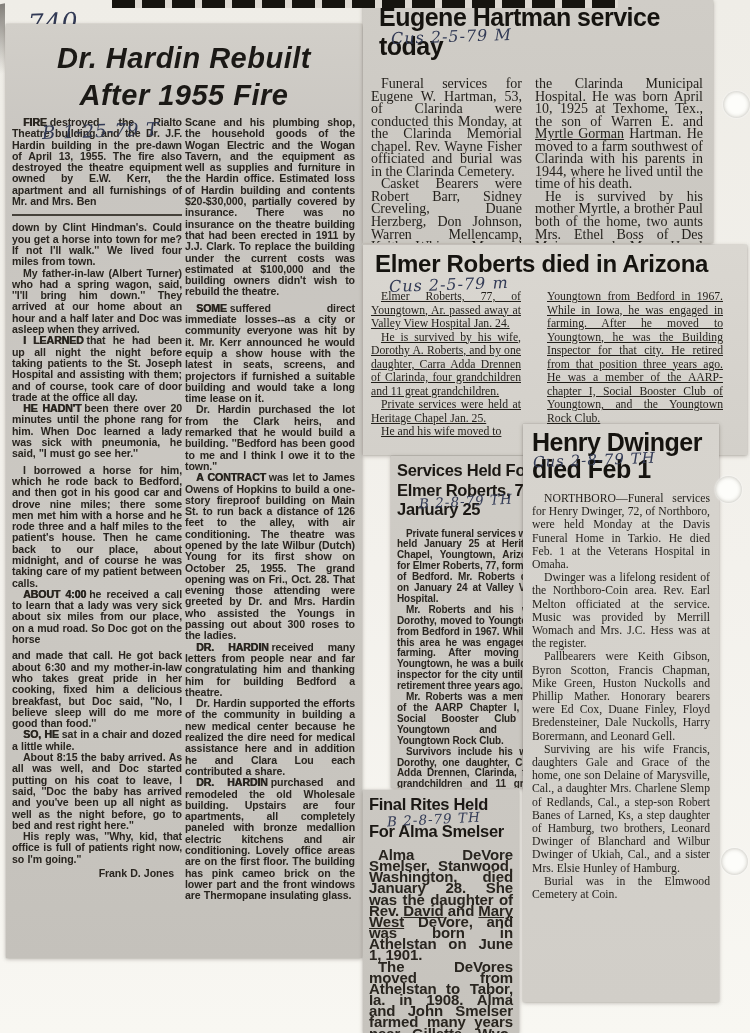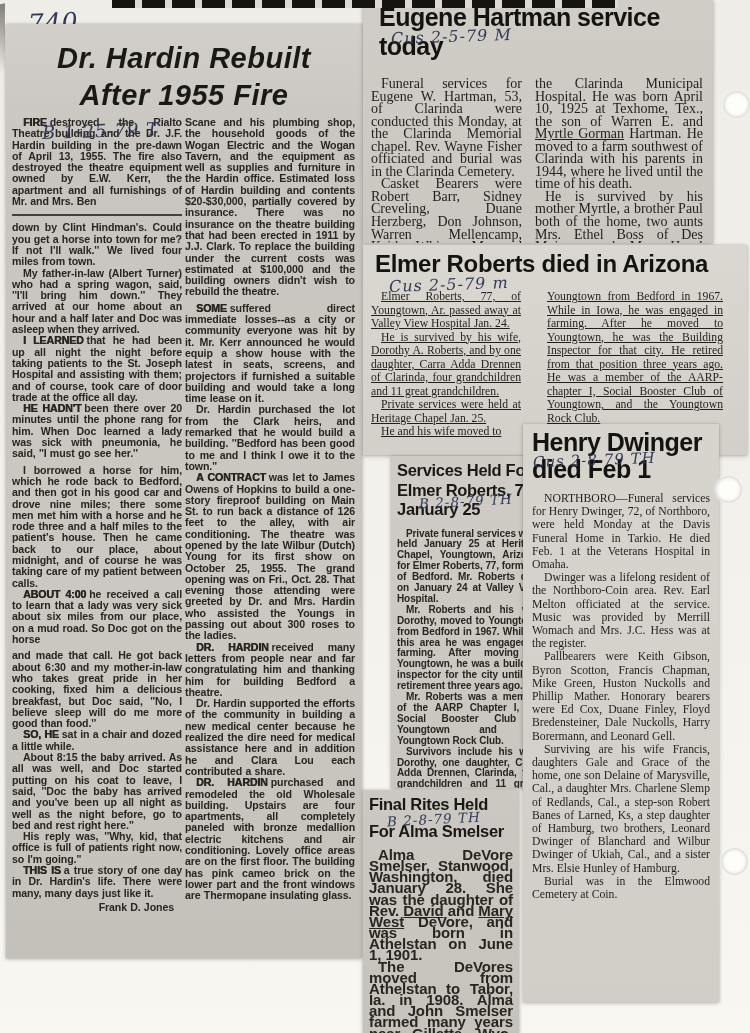--- a/index.html
+++ b/index.html
@@ -119,21 +119,20 @@
         <p>down by Clint Hindman's. Could you get a horse into town for me? If not I'll walk.'' We lived four miles from town.</p>
         <p class="ind">My father-in-law (Albert Turner) who had a spring wagon, said, ''I'll bring him down.'' They arrived at our home about an hour and a half later and Doc was asleep when they arrived.</p>
         <p class="ind"><b class="ld">I LEARNED</b><span>that he had been up all night the night before taking patients to the St. Joseph Hospital and assisting with them; and of course, took care of door trade at the office all day.</span></p>
         <p class="ind"><b class="ld">HE HADN'T</b><span>been there over 20 minutes until the phone rang for him. When Doc learned a lady was sick with pneumonia, he said, ''I must go see her.''</span></p>
         <p class="ind gap">I borrowed a horse for him, which he rode back to Bedford, and then got in his good car and drove nine miles; there some men met him with a horse and he rode three and a half miles to the patient's house. Then he came back to our place, about midnight, and of course he was taking care of my patient between calls.</p>
         <p class="ind"><b class="ld">ABOUT 4:00</b><span>he received a call to learn that a lady was very sick about six miles from our place, on a mud road. So Doc got on the horse</span></p>
         <p class="gap">and made that call. He got back about 6:30 and my mother-in-law who takes great pride in her cooking, fixed him a delicious breakfast, but Doc said, ''No, I believe sleep will do me more good than food.''</p>
         <p class="ind"><b class="ld">SO, HE</b><span>sat in a chair and dozed a little while.</span></p>
         <p class="ind">About 8:15 the baby arrived. As all was well, and Doc started putting on his coat to leave, I said, ''Doc the baby has arrived and you've been up all night as well as the night before, go to bed and rest right here.''</p>
         <p class="ind">His reply was, ''Why, kid, that office is full of patients right now, so I'm going.''</p>
-        <p class="ind"><b class="ld">THIS IS</b><span>a true story of one day in Dr. Hardin's life. There were many, many days just like it.</span></p>
         <p class="sig">Frank D. Jones</p>
       </div>
       <div class="col col2">
         <p>Scane and his plumbing shop, the household goods of the Wogan Electric and the Wogan Tavern, and the equipment as well as supplies and furniture in the Hardin office. Estimated loss of Hardin building and contents $20-$30,000, partially covered by insurance. There was no insurance on the theatre building that had been erected in 1911 by J.J. Clark. To replace the building under the current costs was estimated at $100,000 and the building owners didn't wish to rebuild the theatre.</p>
         <p class="ind gap"><b class="ld">SOME</b><span>suffered direct immediate losses--as a city or community everyone was hit by it. Mr. Kerr announced he would equip a show house with the latest in seats, screens, and projectors if furnished a suitable building and would take a long time lease on it.</span></p>
         <p class="ind">Dr. Hardin purchased the lot from the Clark heirs, and remarked that he would build a building. ''Bedford has been good to me and I think I owe it to the town.''</p>
         <p class="ind"><b class="ld">A CONTRACT</b><span>was let to James Owens of Hopkins to build a one-story fireproof building on Main St. to run back a distance of 126 feet to the alley, with air conditioning. The theatre was opened by the late Wilbur (Dutch) Young for its first show on October 25, 1955. The grand opening was on Fri., Oct. 28. That evening those attending were greeted by Dr. and Mrs. Hardin who assisted the Youngs in passing out about 300 roses to the ladies.</span></p>
         <p class="ind"><b class="ld">DR. HARDIN</b><span>received many letters from people near and far congratulating him and thanking him for building Bedford a theatre.</span></p>
         <p class="ind">Dr. Hardin supported the efforts of the community in building a new medical center because he realized the dire need for medical assistance here and in addition he and Clara Lou each contributed a share.</p>
         <p class="ind"><b class="ld">DR. HARDIN</b><span>purchased and remodeled the old Wholesale building. Upstairs are four apartments, all completely paneled with bronze medallion electric kitchens and air conditioning. Lovely office areas are on the first floor. The building has pink cameo brick on the lower part and the front windows are Thermopane insulating glass.</span></p>

